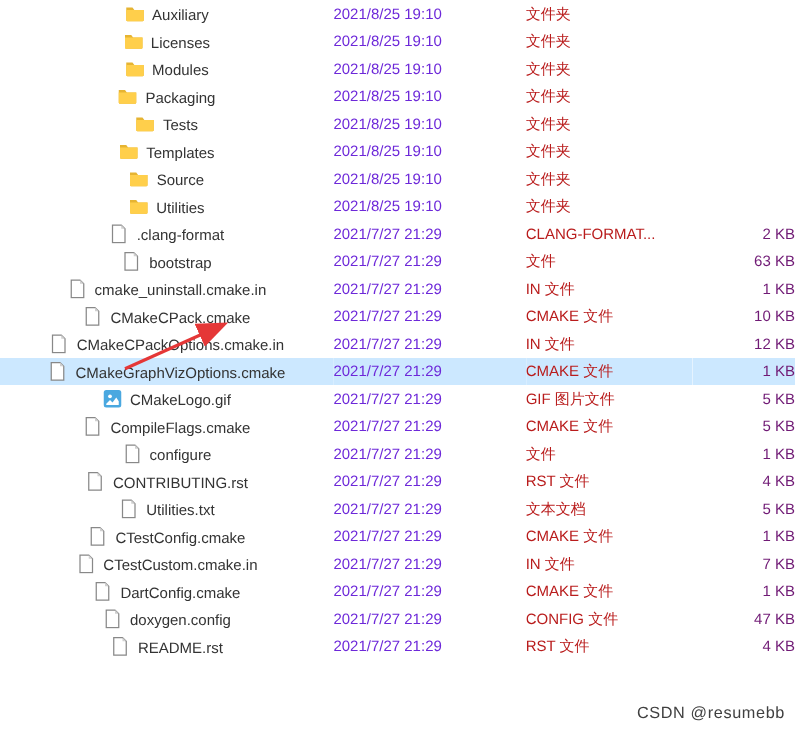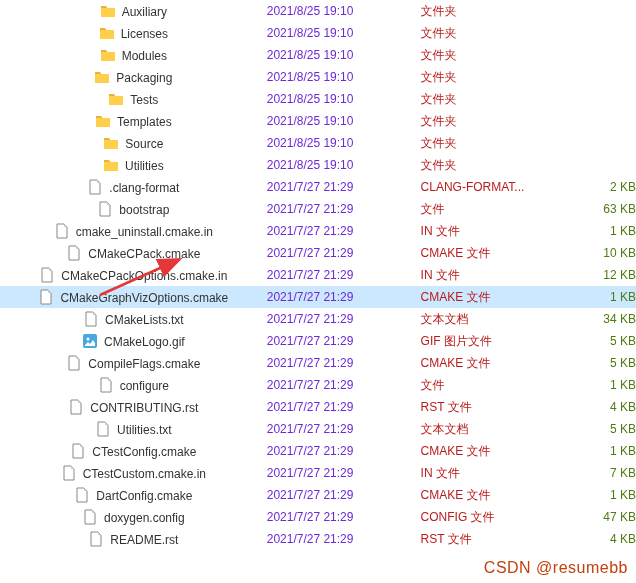--- a/index.html
+++ b/index.html
@@ -26,41 +26,41 @@
   }
   .file-table td {
     padding: 0;
     vertical-align: middle;
     white-space: nowrap;
     overflow: hidden;
   }
   .col-name { width: 260px; padding-left: 6px; text-align: center; }
   .col-date { width: 150px; color: #6d28d9; }
   .col-type { width: 130px; color: #b91c1c; }
-  .col-size { width: 80px; text-align: right; color: #4d7c0f; padding-right: 10px; }
+  .col-size { width: 80px; text-align: right; color: #701a75; padding-right: 10px; }
   .icon {
     display: inline-block;
     width: 16px;
     height: 16px;
     margin-right: 6px;
     vertical-align: -3px;
   }
   .icon-folder svg .f1 { fill: #ffcf4b; }
   .icon-folder svg .f2 { fill: #e6b432; }
   .icon-file svg .p1 { fill: #fff; stroke:#888; stroke-width:1; }
   .icon-file svg .p2 { fill:#d0d0d0; }
   .icon-gif svg .g1 { fill:#4aa8e0; }
   .icon-gif svg .g2 { fill:#fff; }
   .arrow-annot svg { position:absolute; pointer-events:none; }
   .watermark {
     position: absolute;
     right: 8px;
     bottom: 6px;
-    color: #c2410c;
-    font-size: 16px;
+    color: #404040;
+    font-size: 13px;
     pointer-events: none;
     letter-spacing: 0.5px;
   }
 </style>
 </head>
 <body>
 
 <table class="file-table">
   <tbody id="file-rows">
       <tr>
@@ -181,29 +181,20 @@
         <td class="col-size">12 KB</td>
       </tr>
       <tr class="selected">
         <td class="col-name"><span class="icon icon-file"><svg viewBox="0 0 16 16" width="16" height="16">
               <path class="p1" d="M3 1h7l3 3v11H3z"></path>
               <path class="p2" d="M10 1v3h3z"></path>
             </svg></span><span>CMakeGraphVizOptions.cmake</span></td>
         <td class="col-date">2021/7/27 21:29</td>
         <td class="col-type">CMAKE 文件</td>
         <td class="col-size">1 KB</td>
-      </tr>
-      <tr>
-        <td class="col-name"><span class="icon icon-file"><svg viewBox="0 0 16 16" width="16" height="16">
-              <path class="p1" d="M3 1h7l3 3v11H3z"></path>
-              <path class="p2" d="M10 1v3h3z"></path>
-            </svg></span><span>CMakeLists.txt</span></td>
-        <td class="col-date">2021/7/27 21:29</td>
-        <td class="col-type">文本文档</td>
-        <td class="col-size">34 KB</td>
       </tr>
       <tr>
         <td class="col-name"><span class="icon icon-gif"><svg viewBox="0 0 16 16" width="16" height="16">
               <rect class="g1" x="1" y="1" width="14" height="14" rx="2"></rect>
               <circle class="g2" cx="6" cy="6" r="1.5"></circle>
               <path class="g2" d="M3 12l3-3 2 2 3-4 2 3v3H3z"></path>
             </svg></span><span>CMakeLogo.gif</span></td>
         <td class="col-date">2021/7/27 21:29</td>
         <td class="col-type">GIF 图片文件</td>
         <td class="col-size">5 KB</td>

